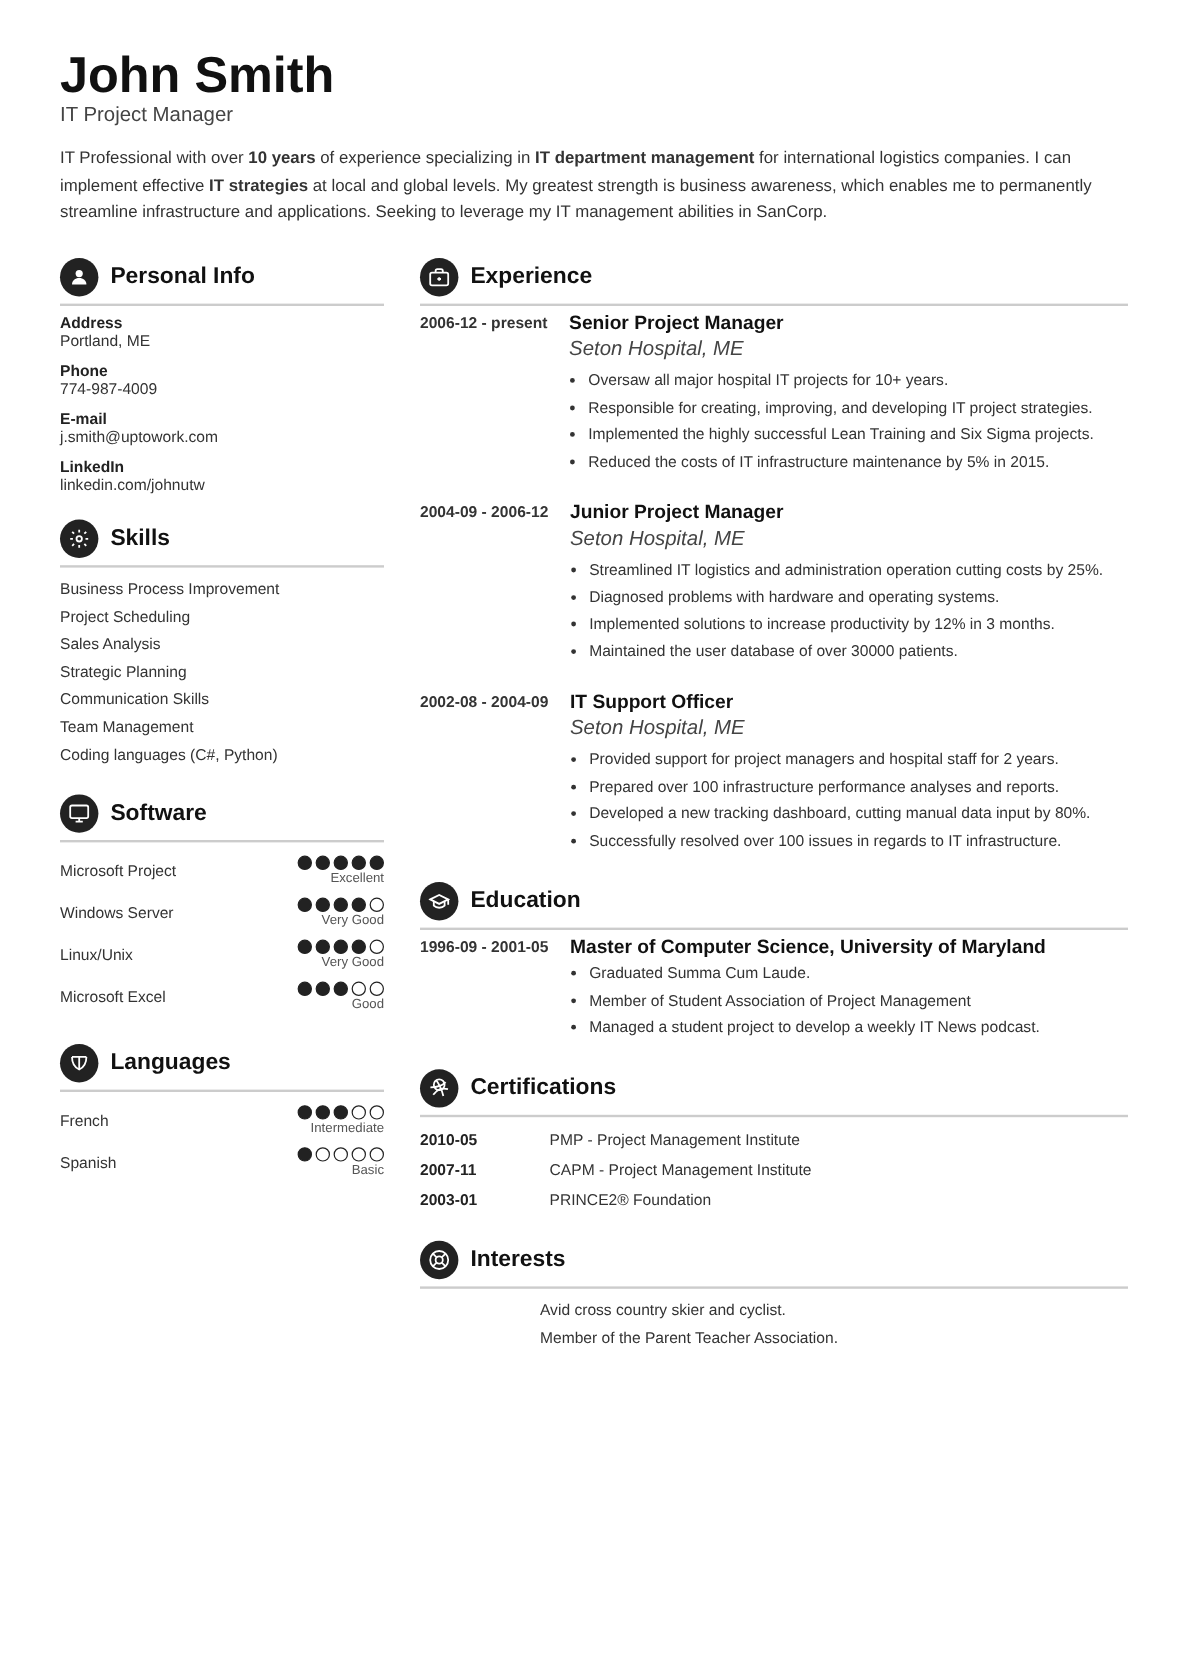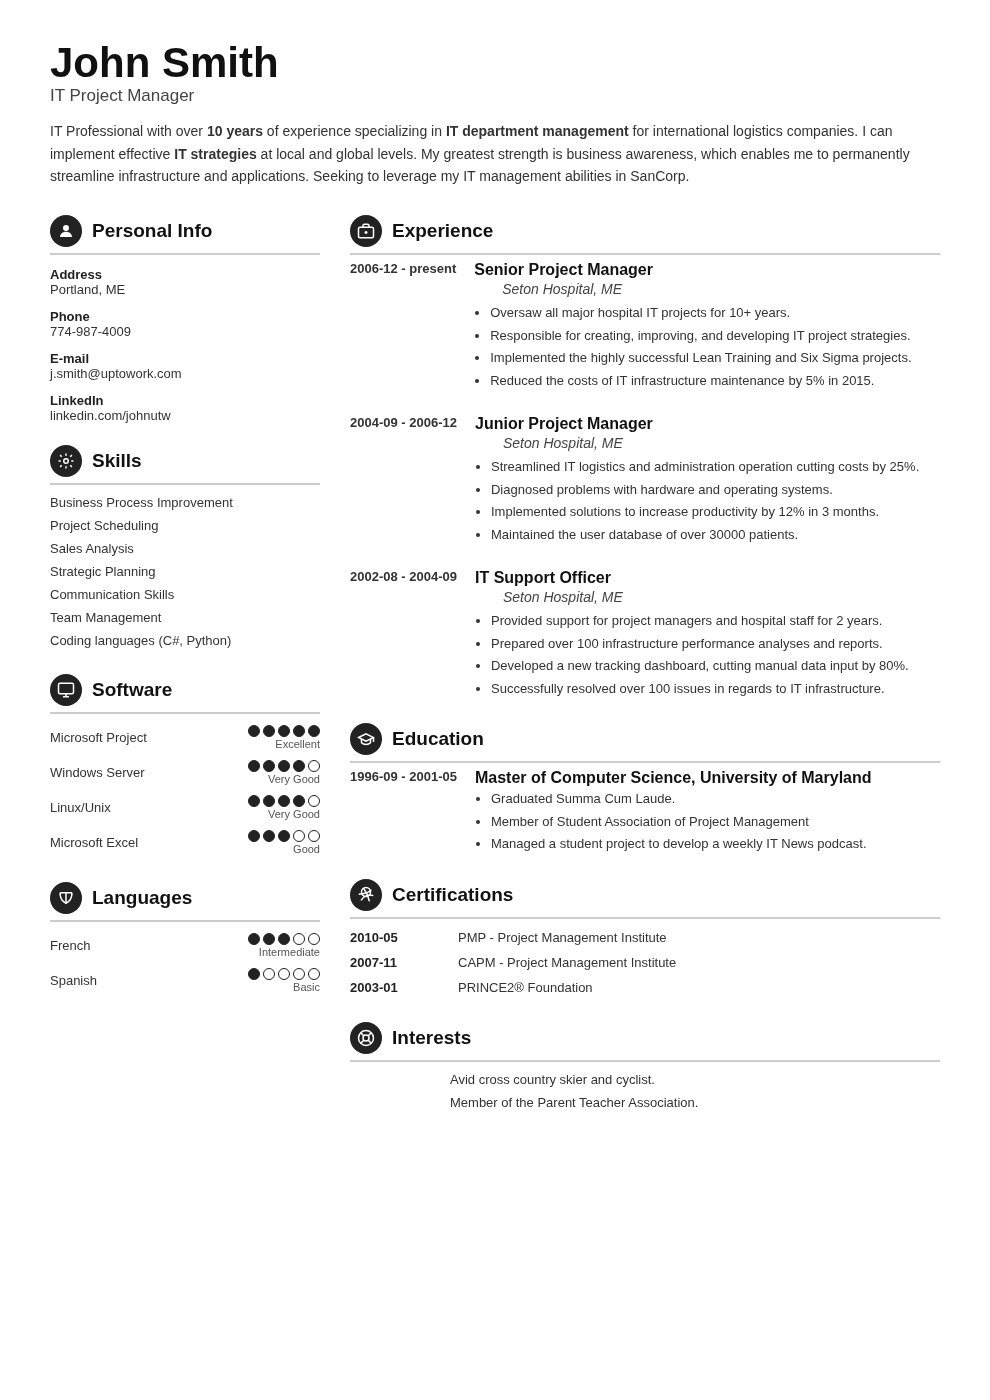--- a/index.html
+++ b/index.html
@@ -53,21 +53,21 @@
       border-radius: 50%;
       display: flex;
       align-items: center;
       justify-content: center;
       color: #fff;
       font-size: 16px;
       flex-shrink: 0;
     }
     
     .left-section { margin-bottom: 22px; }
-    .personal-item { margin-bottom: 10px; margin-top: 12px; }
+    .personal-item { margin-bottom: 10px; }
     .personal-label { font-weight: 700; font-size: 13px; }
     .personal-value { font-size: 13px; color: #333; }
     .skill-item { font-size: 13px; padding: 4px 0; color: #333; }
     
     .software-row {
       display: flex;
       align-items: center;
       justify-content: flex-start;
       padding: 5px 0;
     }
@@ -95,21 +95,21 @@
       justify-content: space-between;
       padding: 5px 0;
     }
     .lang-name { font-size: 13px; color: #333; flex: 1; }
     
     .right-section { margin-bottom: 22px; }
     .exp-entry { display: flex; gap: 18px; margin-bottom: 22px; }
     .exp-date { font-size: 13px; color: #333; min-width: 90px; flex-shrink: 0; font-weight: 600; }
     .exp-content { flex: 1; }
     .exp-title { font-size: 16px; font-weight: 800; color: #111; margin-bottom: 2px; }
-    .exp-company { font-size: 14px; font-style: italic; color: #444; margin-bottom: 6px; margin-left: 28px; }
+    .exp-company { font-size: 17px; font-style: italic; color: #444; margin-bottom: 6px; }
     .exp-bullets { padding-left: 16px; }
     .exp-bullets li { font-size: 13px; color: #333; margin-bottom: 3px; line-height: 1.5; }
     .cert-row { display: flex; gap: 18px; padding: 5px 0; }
     .cert-date { font-size: 13px; font-weight: 600; min-width: 90px; flex-shrink: 0; }
     .cert-name { font-size: 13px; color: #333; }
     .interest-item { font-size: 13px; color: #333; padding: 4px 0 4px 100px; }
   </style>
 </head>
 <body>
 

